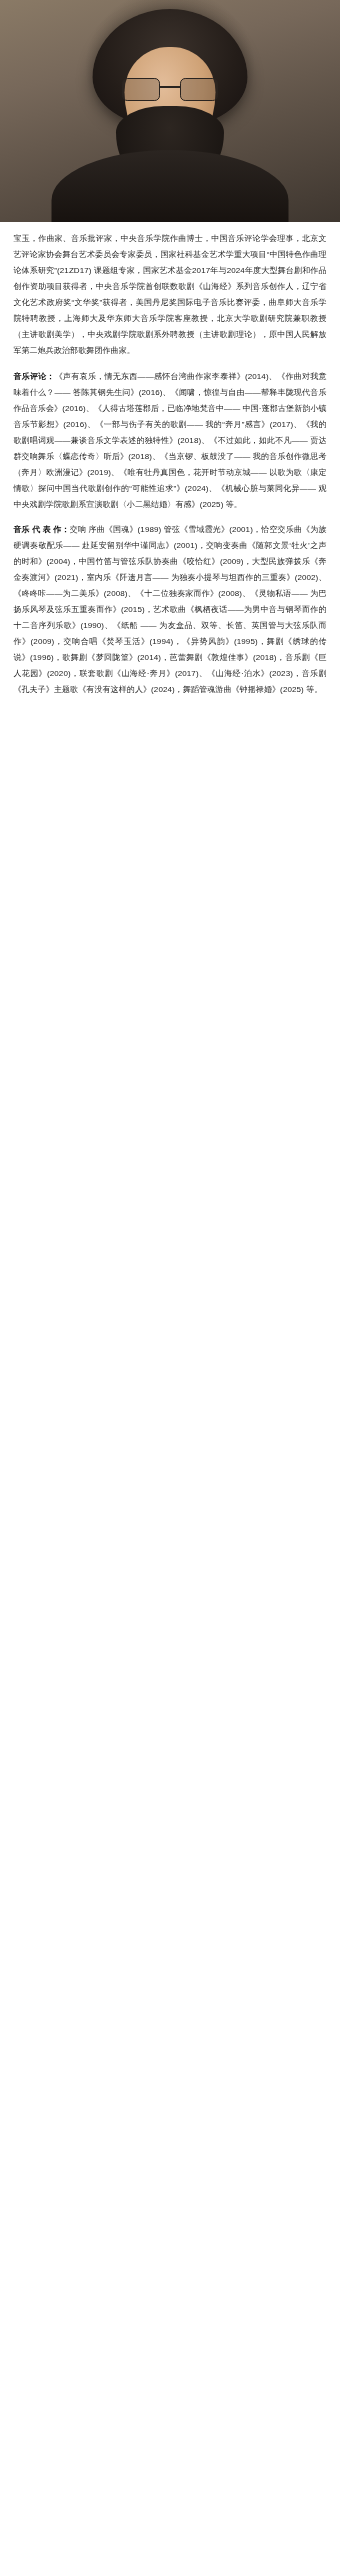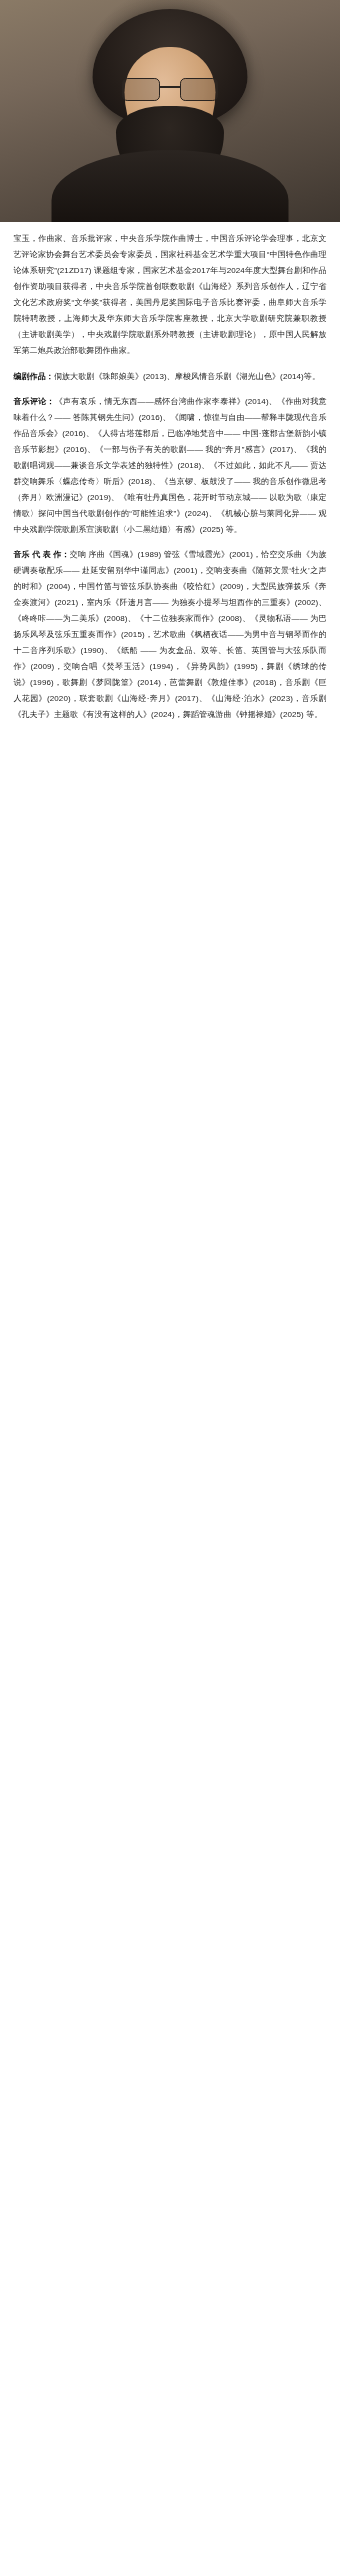--- a/index.html
+++ b/index.html
@@ -159,21 +159,20 @@
       <div class="beard"></div>
       <div class="body"></div>
     </div>
   </div>
 
   <div class="content">
 
     <p class="body-text">宝玉，作曲家、音乐批评家，中央音乐学院作曲博士，中国音乐评论学会理事，北京文艺评论家协会舞台艺术委员会专家委员，国家社科基金艺术学重大项目“中国特色作曲理论体系研究”(21ZD17) 课题组专家，国家艺术基金2017年与2024年度大型舞台剧和作品创作资助项目获得者，中央音乐学院首创联数歌剧《山海经》系列音乐创作人，辽宁省文化艺术政府奖“文华奖”获得者，美国丹尼奖国际电子音乐比赛评委，曲阜师大音乐学院特聘教授，上海师大及华东师大音乐学院客座教授，北京大学歌剧研究院兼职教授（主讲歌剧美学），中央戏剧学院歌剧系外聘教授（主讲歌剧理论），原中国人民解放军第二炮兵政治部歌舞团作曲家。</p>
 
 
-    <p class="section"><span class="heading">编剧作品：</span><span>侗族大歌剧《珠郎娘美》(2013)、摩梭风情音乐剧《湖光山色》(2014)等。</span></p>
 
     <p class="section"><span class="heading">音乐评论：</span><span>《声有哀乐，情无东西——感怀台湾曲作家李泰祥》(2014)、《作曲对我意味着什么？—— 答陈其钢先生问》(2016)、《闻啸，惊徨与自由——帮释丰陇现代音乐作品音乐会》(2016)、《人得古塔莲郡后，已临净地梵音中—— 中国·蓬郡古堡新韵小镇音乐节影想》(2016)、《一部与伤子有关的歌剧—— 我的“奔月”感言》(2017)、《我的歌剧唱词观——兼谈音乐文学表述的独特性》(2018)、《不过如此，如此不凡—— 贾达群交响舞乐〈蝶恋传奇〉听后》(2018)、《当京锣、板鼓没了—— 我的音乐创作微思考（奔月〉欧洲漫记》(2019)、《唯有牡丹真国色，花开时节动京城—— 以歌为歌〈康定情歌〉探问中国当代歌剧创作的“可能性追求”》(2024)、《机械心脏与莱同化异—— 观中央戏剧学院歌剧系宣演歌剧〈小二黑结婚〉有感》(2025) 等。</span></p>
 
     <p class="section"><span class="heading">音乐 代 表 作：</span><span>交响 序曲《国魂》(1989) 管弦《雪域霞光》(2001)，恰空交乐曲《为族硬调奏敬配乐—— 赴延安留别华中谨同志》(2001)，交响变奏曲《随郭文景‘牡火’之声的时和》(2004)，中国竹笛与管弦乐队协奏曲《咬恰红》(2009)，大型民族弹拨乐《奔金奏渡河》(2021)，室内乐《阡遗月言—— 为独奏小提琴与坦西作的三重奏》(2002)、《咚咚咔——为二美乐》(2008)、《十二位独奏家而作》(2008)、《灵物私语—— 为巴扬乐风琴及弦乐五重奏而作》(2015)，艺术歌曲《枫栖夜话——为男中音与钢琴而作的十二音序列乐歌》(1990)、《纸船 —— 为友盒品、双等、长笛、英国管与大弦乐队而作》(2009)，交响合唱《焚琴玉活》(1994)，《异势风韵》(1995)，舞剧《绣球的传说》(1996)，歌舞剧《梦回陇篁》(2014)，芭蕾舞剧《敦煌佳事》(2018)，音乐剧《巨人花园》(2020)，联套歌剧《山海经·奔月》(2017)、《山海经·泊水》(2023)，音乐剧《孔夫子》主题歌《有没有这样的人》(2024)，舞蹈管魂游曲《钟摇禄婚》(2025) 等。</span></p>
 
   </div>
 </div>
 
 
 </body></html>

